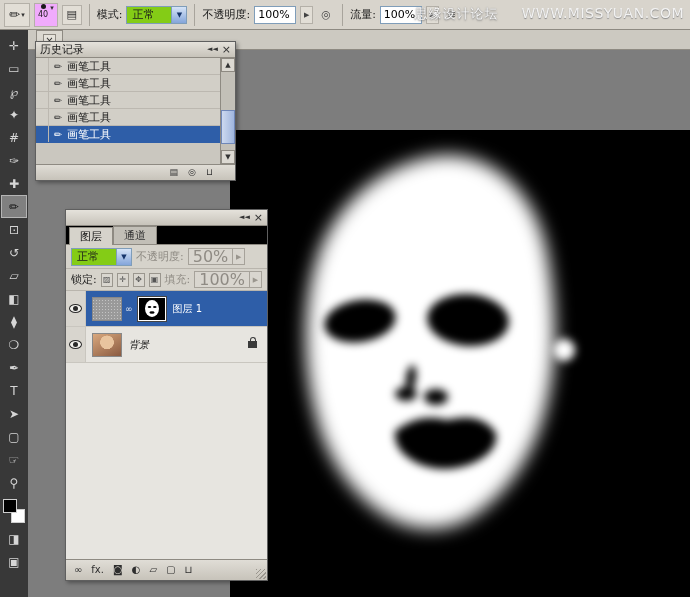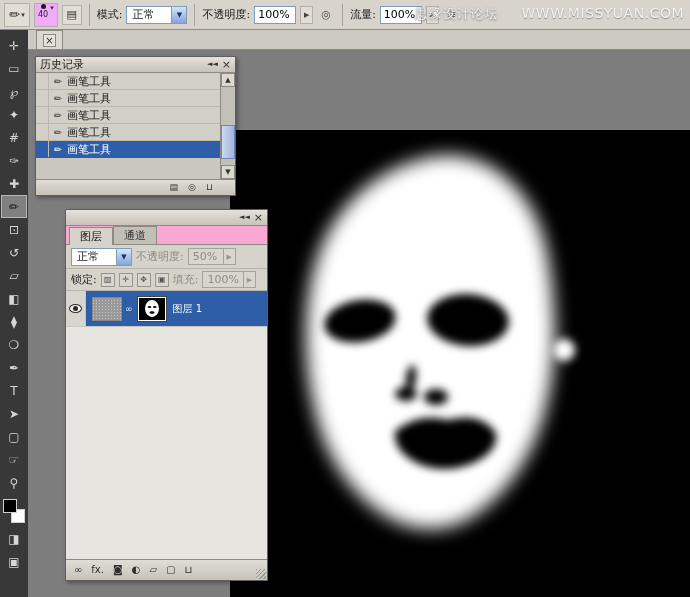--- a/index.html
+++ b/index.html
@@ -15,21 +15,21 @@
                 border:1px solid #b4b0a8;background:#e2ded6}
   .tool-preview .g{font-size:13px;color:#222}
   .tiny{font-size:7px;color:#333}
   .preset{display:flex;align-items:flex-start;gap:2px;border:1px solid #b4b0a8;background:#f0abfc;height:24px;padding:0 3px}
   .preset .col{display:flex;flex-direction:column;align-items:center;line-height:1}
   .dot{width:5px;height:5px;border-radius:50%;background:#1a1a1a;margin-bottom:2px}
   .preset .sz{font-size:8px}
   .palbtn{width:20px;height:20px;border:1px solid #b4b0a8;background:#e2ded6;display:flex;
           align-items:center;justify-content:center;font-size:11px;color:#333}
   .lbl{white-space:nowrap;font-size:11px}
-  .xpsel{display:flex;align-items:center;height:18px;background:#ffffff;border:1px solid #7f9db9}
+  .xpsel{display:flex;align-items:center;height:18px;background:#84cc16;border:1px solid #7f9db9}
   .xpsel .val{padding:0 5px;min-width:44px;font-size:11px}
   .xpsel .btn{width:15px;height:16px;border-left:1px solid #7f9db9;background:linear-gradient(#d6e4f7,#84a5da);
               color:#17356b;font-size:7px;display:flex;align-items:center;justify-content:center}
   .xpnum{width:42px;height:18px;border:1px solid #7f9db9;background:#fff;font-size:11px;padding:0 3px;
          font-family:"DejaVu Sans","Liberation Sans",sans-serif}
   .fly{width:13px;height:18px;border:1px solid #b4b0a8;background:#e2ded6;color:#444;font-size:7px;
        display:flex;align-items:center;justify-content:center}
   .obicon{width:18px;height:18px;display:flex;align-items:center;justify-content:center;color:#444;font-size:11px;
           border:1px solid transparent}
   .wm{position:absolute;right:6px;top:5px;display:flex;align-items:flex-start;gap:23px;pointer-events:none}
@@ -63,21 +63,21 @@
 
   
   .panel{position:absolute;background:#d6d3cb;border:1px solid #5f5f5f;box-shadow:2px 2px 4px rgba(0,0,0,.35)}
   .ptitle{height:16px;background:linear-gradient(#e5e2db,#c7c3ba);border-bottom:1px solid #8e8a82;
           display:flex;align-items:center;padding:0 4px;font-size:11px;color:#1a1a1a}
   .ptitle .sp{flex:1}
   .pbtn{font-size:7px;color:#333;margin-left:4px;line-height:1}
   .pbtn.x{font-size:11px}
 
   
-  .histpanel{left:35px;top:56px;width:201px;height:140px;z-index:40}
+  .histpanel{left:35px;top:41px;width:201px;height:140px;z-index:40}
   .histbody{position:relative;height:107px;border-bottom:1px solid #8e8a82;background:#cac7bf}
   .hlist{position:absolute;left:0;top:0;right:15px;bottom:0;background:#cac7bf;overflow:hidden}
   .hrow{height:17px;display:flex;align-items:center;background:#d2cfc7;border-bottom:1px solid #bcb8b0}
   .hrow .hsrc{width:13px;align-self:stretch;border-right:1px solid #bcb8b0}
   .hrow .hicon{width:18px;text-align:center;font-size:10px;color:#333}
   .hrow .hlabel{font-size:11px}
   .hrow.sel{background:#2e5ea8;border-bottom-color:#2e5ea8}
   .hrow.sel .hlabel{color:#fff}
   .hrow.sel .hicon{color:#fff}
   .vsb{position:absolute;right:0;top:0;width:15px;bottom:0;background:#c3c0b8;border-left:1px solid #8e8a82}
@@ -85,28 +85,28 @@
          font-size:7px;color:#333;display:flex;align-items:center;justify-content:center}
   .sbbtn.up{top:0}.sbbtn.dn{bottom:0}
   .sbthumb{position:absolute;left:0;width:14px;top:52px;height:34px;background:linear-gradient(90deg,#cdd9ef,#9fb5dd);
            border:1px solid #6f87b8}
   .hfoot{height:15px;background:linear-gradient(#e0ddd6,#c7c3ba);display:flex;align-items:center;
          justify-content:flex-end;gap:10px;padding:0 22px 0 0}
   .hfi{font-size:9px;color:#333;line-height:1}
 
   
   .layerspanel{left:65px;top:209px;width:203px;height:372px;z-index:45;display:flex;flex-direction:column}
-  .ltabs{height:19px;background:#f9a8d4;display:flex;align-items:flex-end;padding-left:3px;border-bottom:1px solid #8e8a82}
+  .ltabs{height:19px;background:#000000;display:flex;align-items:flex-end;padding-left:3px;border-bottom:1px solid #8e8a82}
   .ltab{height:18px;padding:0 10px;display:flex;align-items:center;font-size:11px;border:1px solid #8e8a82;
         border-bottom:none;background:#c2bfb7;color:#333}
   .ltab.active{background:#d6d3cb;color:#111;position:relative;top:1px}
   .lctrl{height:24px;display:flex;align-items:center;gap:4px;padding:0 5px;border-bottom:1px solid #b9b5ad}
   .lctrl2{height:22px}
   .grayfield{display:flex;align-items:center;height:17px;border:1px solid #a6a29a;background:#d9d6cf;color:#8f8b84}
-  .grayfield .val{padding:8px 4px;min-width:34px;font-size:11px}
+  .grayfield .val{padding:8px 4px;min-width:34px;font-size:16px}
   .grayfield .btn{width:12px;height:15px;border-left:1px solid #a6a29a;color:#9a968e;font-size:7px;
                   display:flex;align-items:center;justify-content:center}
   .gtext{color:#8f8b84}
   .lockbtn{width:14px;height:14px;border:1px solid #9a968e;background:#d9d6cf;color:#555;font-size:8px;
            display:flex;align-items:center;justify-content:center}
   .llist{flex:1;background:#e7e5e0;overflow:hidden;border-bottom:1px solid #8e8a82;position:relative}
   .lrow{height:36px;display:flex;align-items:center;border-bottom:1px solid #c9c6bf;background:#e7e5e0}
   .lrow.sel{background:#2e5ea8}
   .eyecell{width:20px;align-self:stretch;border-right:1px solid #c9c6bf;display:flex;align-items:center;
            justify-content:center;background:#d8d5ce}
@@ -336,20 +336,28 @@
         <svg width="26" height="22" viewBox="0 0 26 22">
           <rect width="26" height="22" fill="#000"></rect>
           <ellipse cx="13" cy="10.5" rx="7" ry="8.5" fill="#fff"></ellipse>
           <ellipse cx="10.5" cy="9" rx="1.8" ry="1" fill="#000"></ellipse>
           <ellipse cx="15.8" cy="9" rx="1.8" ry="1.1" fill="#000"></ellipse>
           <ellipse cx="13" cy="14.5" rx="2.6" ry="1.2" fill="#000"></ellipse>
         </svg>
       </span>
       <span class="lname">图层 1</span>
     </div>
+    <div class="lrow">
+      <span class="eyecell">
+        <span class="eye"></span>
+      </span>
+      <span class="thumb photo"></span>
+      <span class="lname bgname">背景</span>
+      <span class="rowlock"></span>
+    </div>
   </div>
   <div class="lfoot">
     <span class="lfi">∞</span>
     <span class="lfi">fx.</span>
     <span class="lfi">◙</span>
     <span class="lfi">◐</span>
     <span class="lfi">▱</span>
     <span class="lfi">▢</span>
     <span class="lfi">⊔</span>
     <span class="grip"></span>

